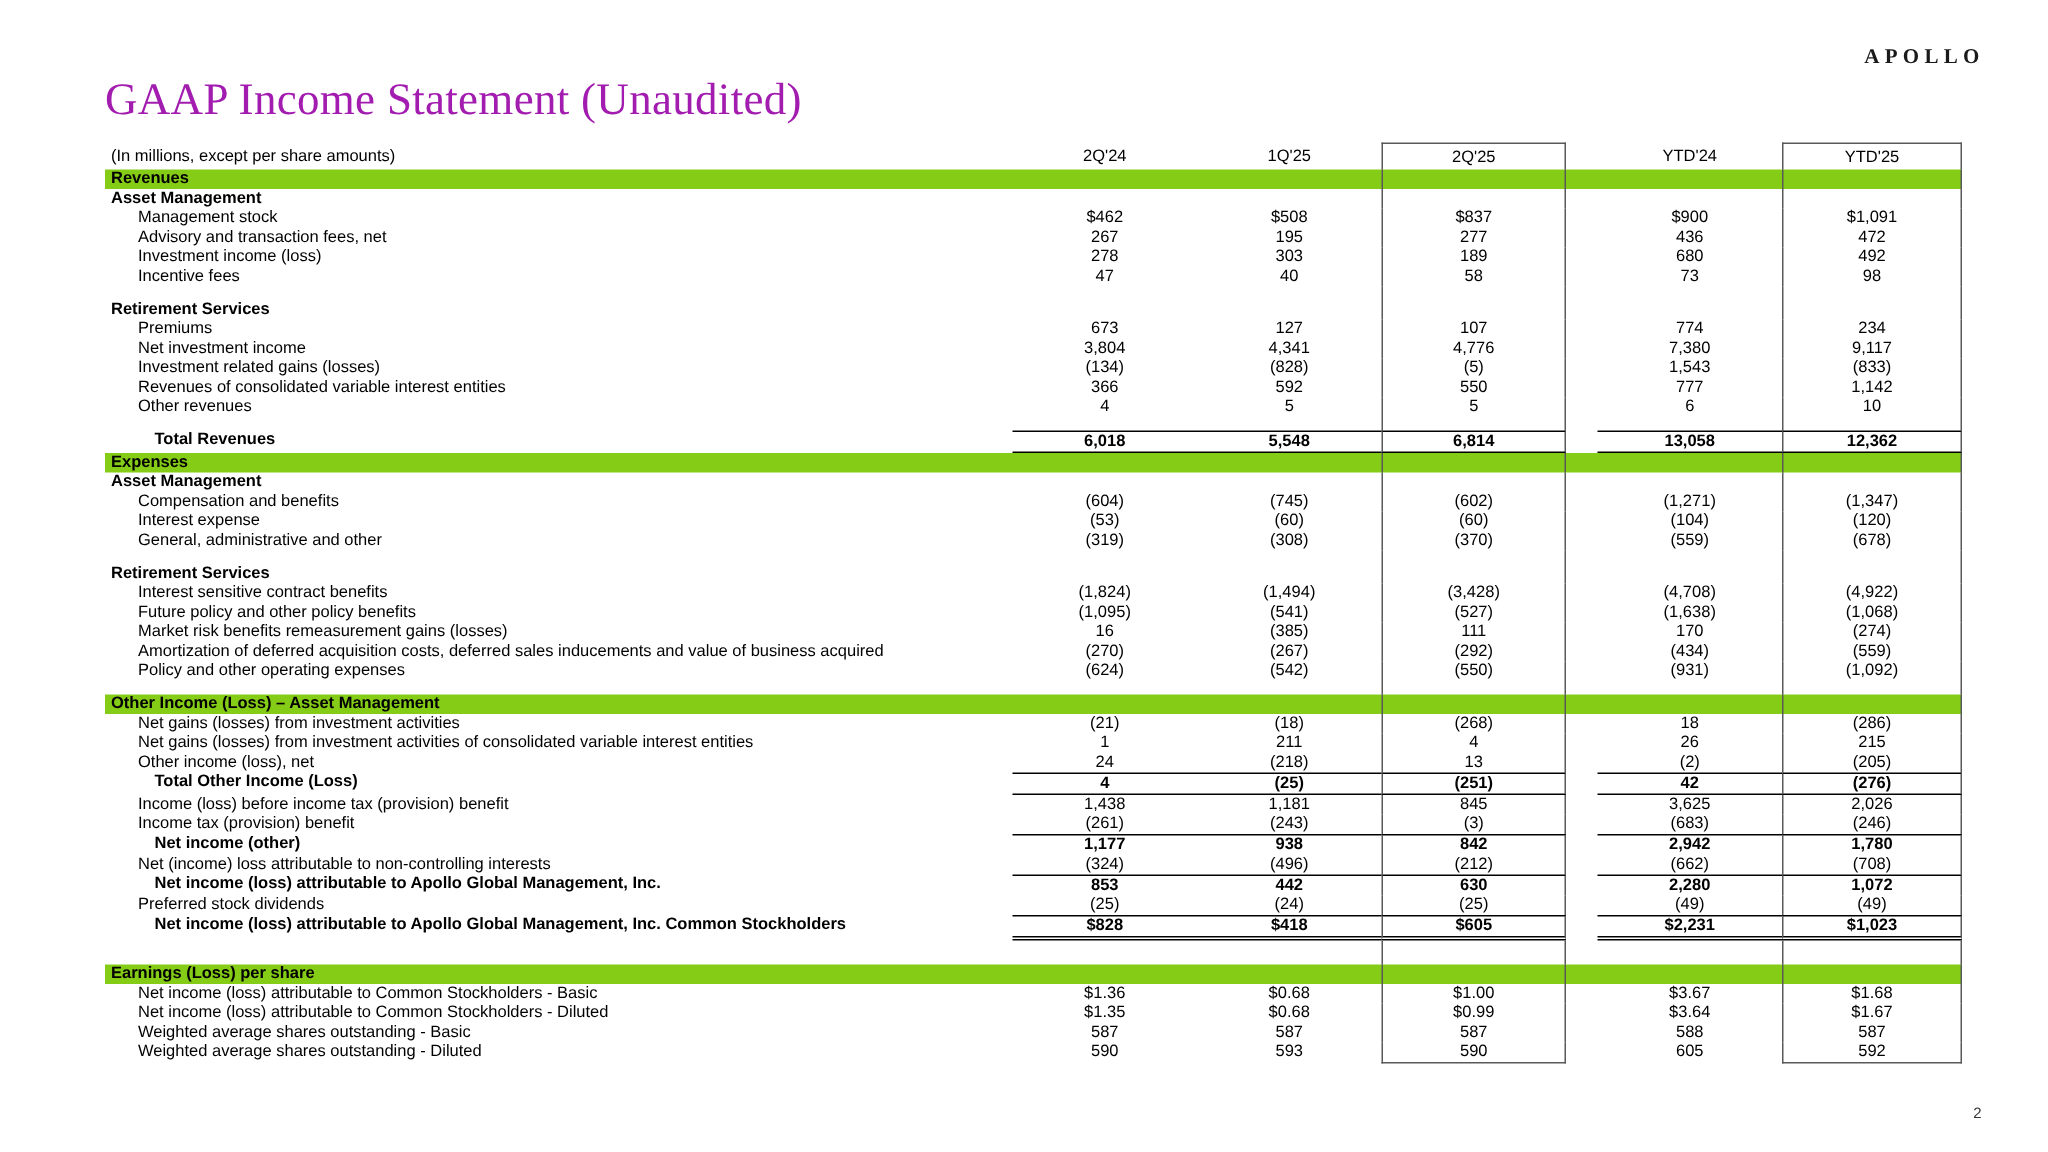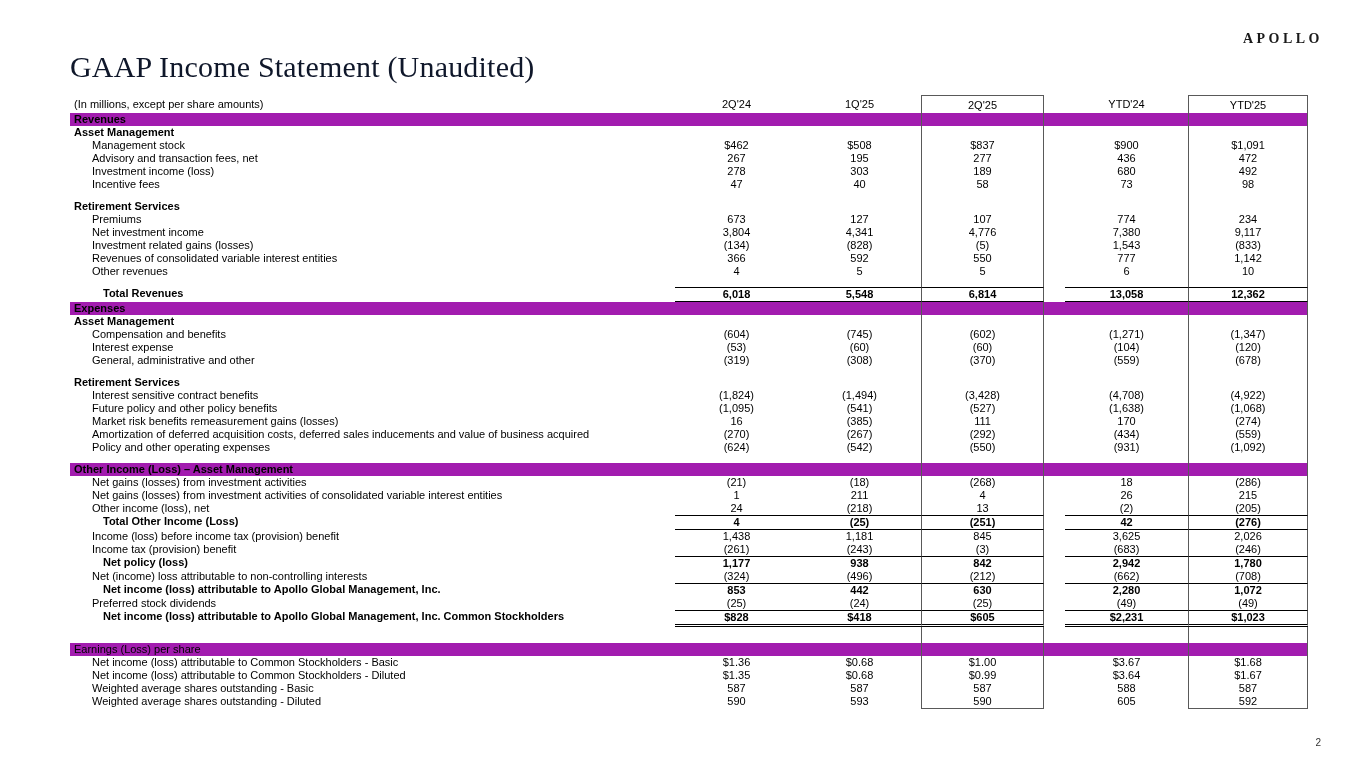--- a/index.html
+++ b/index.html
@@ -2,36 +2,36 @@
 <html><head>
 <meta charset="utf-8">
 <style>
   * { margin:0; padding:0; box-sizing:border-box; }
   html,body { width:1365px; height:768px; background:#ffffff; overflow:hidden; }
   body { font-family:"Liberation Sans","DejaVu Sans",sans-serif; color:#000; position:relative; }
 
   .logo { position:absolute; top:31px; right:42px; font-family:"Liberation Serif","DejaVu Serif",serif;
           font-size:14px; letter-spacing:3.5px; font-weight:600; color:#1a1a1a; }
   .title { position:absolute; top:50px; left:70px; font-family:"Liberation Serif","DejaVu Serif",serif;
-           font-size:30px; font-weight:400; color:#0f172a; letter-spacing:.2px; white-space:nowrap; }
+           font-size:30px; font-weight:400; color:#a21caf; letter-spacing:.2px; white-space:nowrap; }
   .pagenum { position:absolute; right:44px; bottom:20px; font-size:10px; color:#333; }
 
   .table { position:absolute; top:95px; left:70px; width:1238px; font-size:11px; }
   .trow { display:grid; grid-template-columns:605px 123px 123px 123px 21px 123px 120px; }
   .c { min-height:13px; line-height:13px; white-space:nowrap; }
   .num { text-align:center; }
   .lab.ind0 { padding-left:4px; }
   .lab.ind1 { padding-left:22px; }
   .lab.ind2 { padding-left:33px; }
 
   .header .c { height:18px; line-height:18px; }
 
-  .section { background:#a21caf; }
+  .section { background:#84cc16; }
   .section .lab { font-weight:bold; }
-  .section.plain .lab { font-weight:normal; }
+  .section.plain .lab { font-weight:bold; }
   .sub .lab { font-weight:bold; }
   .bold { font-weight:bold; }
 
   
   .c3, .c5 { border-left:1px solid #595959; border-right:1px solid #595959; }
   .header .c3, .header .c5 { border-top:1px solid #595959; }
   .last .c3, .last .c5 { border-bottom:1px solid #595959; }
   .g { border:none; }
 
   
@@ -369,21 +369,21 @@
         <div class="trow data">
           <div class="c lab ind1">Income tax (provision) benefit</div>
           <div class="c num c1">(261)</div>
           <div class="c num c2">(243)</div>
           <div class="c num c3">(3)</div>
           <div class="c g"></div>
           <div class="c num c4">(683)</div>
           <div class="c num c5">(246)</div>
         </div>
         <div class="trow data bold line-top">
-          <div class="c lab ind2">Net policy (loss)</div>
+          <div class="c lab ind2">Net income (other)</div>
           <div class="c num c1">1,177</div>
           <div class="c num c2">938</div>
           <div class="c num c3">842</div>
           <div class="c g"></div>
           <div class="c num c4">2,942</div>
           <div class="c num c5">1,780</div>
         </div>
         <div class="trow data">
           <div class="c lab ind1">Net (income) loss attributable to non-controlling interests</div>
           <div class="c num c1">(324)</div>

